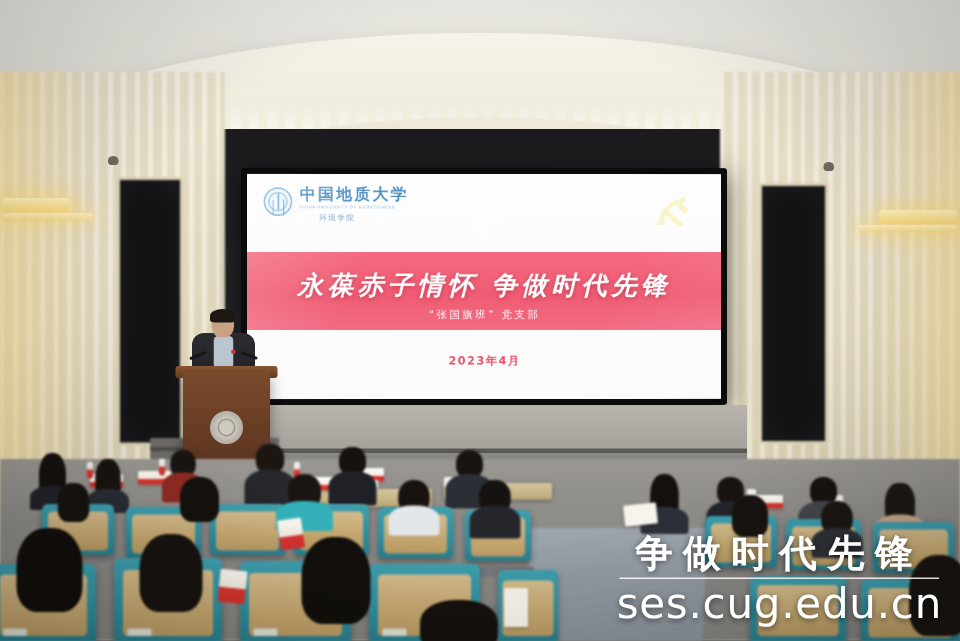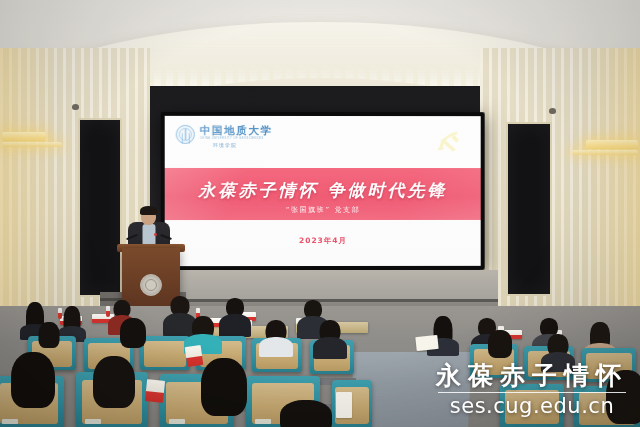--- a/index.html
+++ b/index.html
@@ -176,21 +176,21 @@
     box-shadow:0 1px 2px rgba(0,0,0,.25);}
   .paper{position:absolute;background:#f7f4ec;border-radius:1px;box-shadow:0 1px 2px rgba(0,0,0,.2);}
   .booklet{position:absolute;border-radius:1px;
     background:linear-gradient(180deg,#faf7f0 0%,#f0ece1 55%,#d8352f 56%,#cf302b 100%);}
 
   
   .wm{position:absolute;right:12px;bottom:10px;text-align:center;color:#fff;}
   .wm-cn{font-family:"DejaVu Sans",sans-serif;font-weight:700;font-size:25px;
     letter-spacing:7px;line-height:1;text-shadow:0 1px 4px rgba(0,0,0,.55);}
   .wm-rule{height:1px;background:rgba(255,255,255,.85);margin:4px 2px 3px;}
-  .wm-url{font-family:"DejaVu Sans",sans-serif;font-size:21px;letter-spacing:.5px;
+  .wm-url{font-family:"DejaVu Sans",sans-serif;font-size:28px;letter-spacing:.5px;
     line-height:1;text-shadow:0 1px 4px rgba(0,0,0,.55);}
 
   .vignette{position:absolute;inset:0;pointer-events:none;
     background:radial-gradient(ellipse at 50% 45%,rgba(0,0,0,0) 52%,rgba(0,0,0,.20) 100%);}
   .blurlayer{filter:blur(.6px);}
 </style>
 </head>
 <body>
 
 <div id="stage">
@@ -455,18 +455,18 @@
 
     <div class="booklet blurlayer" style="left:186px;top:346px;width:16px;height:20px;transform:rotate(-8deg)"></div>
     <div class="booklet blurlayer" style="left:146px;top:380px;width:18px;height:22px;transform:rotate(6deg)"></div>
     <div class="paper blurlayer" style="left:416px;top:336px;width:22px;height:14px;transform:rotate(-6deg)"></div>
     <div class="paper blurlayer" style="left:336px;top:392px;width:16px;height:26px"></div>
 
     <div class="vignette"></div>
   </div>
 
   <div class="wm">
-    <div class="wm-cn">永葆赤子情怀</div>
+    <div class="wm-cn">争做时代先锋</div>
     <div class="wm-rule"></div>
     <div class="wm-url">ses.cug.edu.cn</div>
   </div>
 
 </div>
 
 </body></html>

